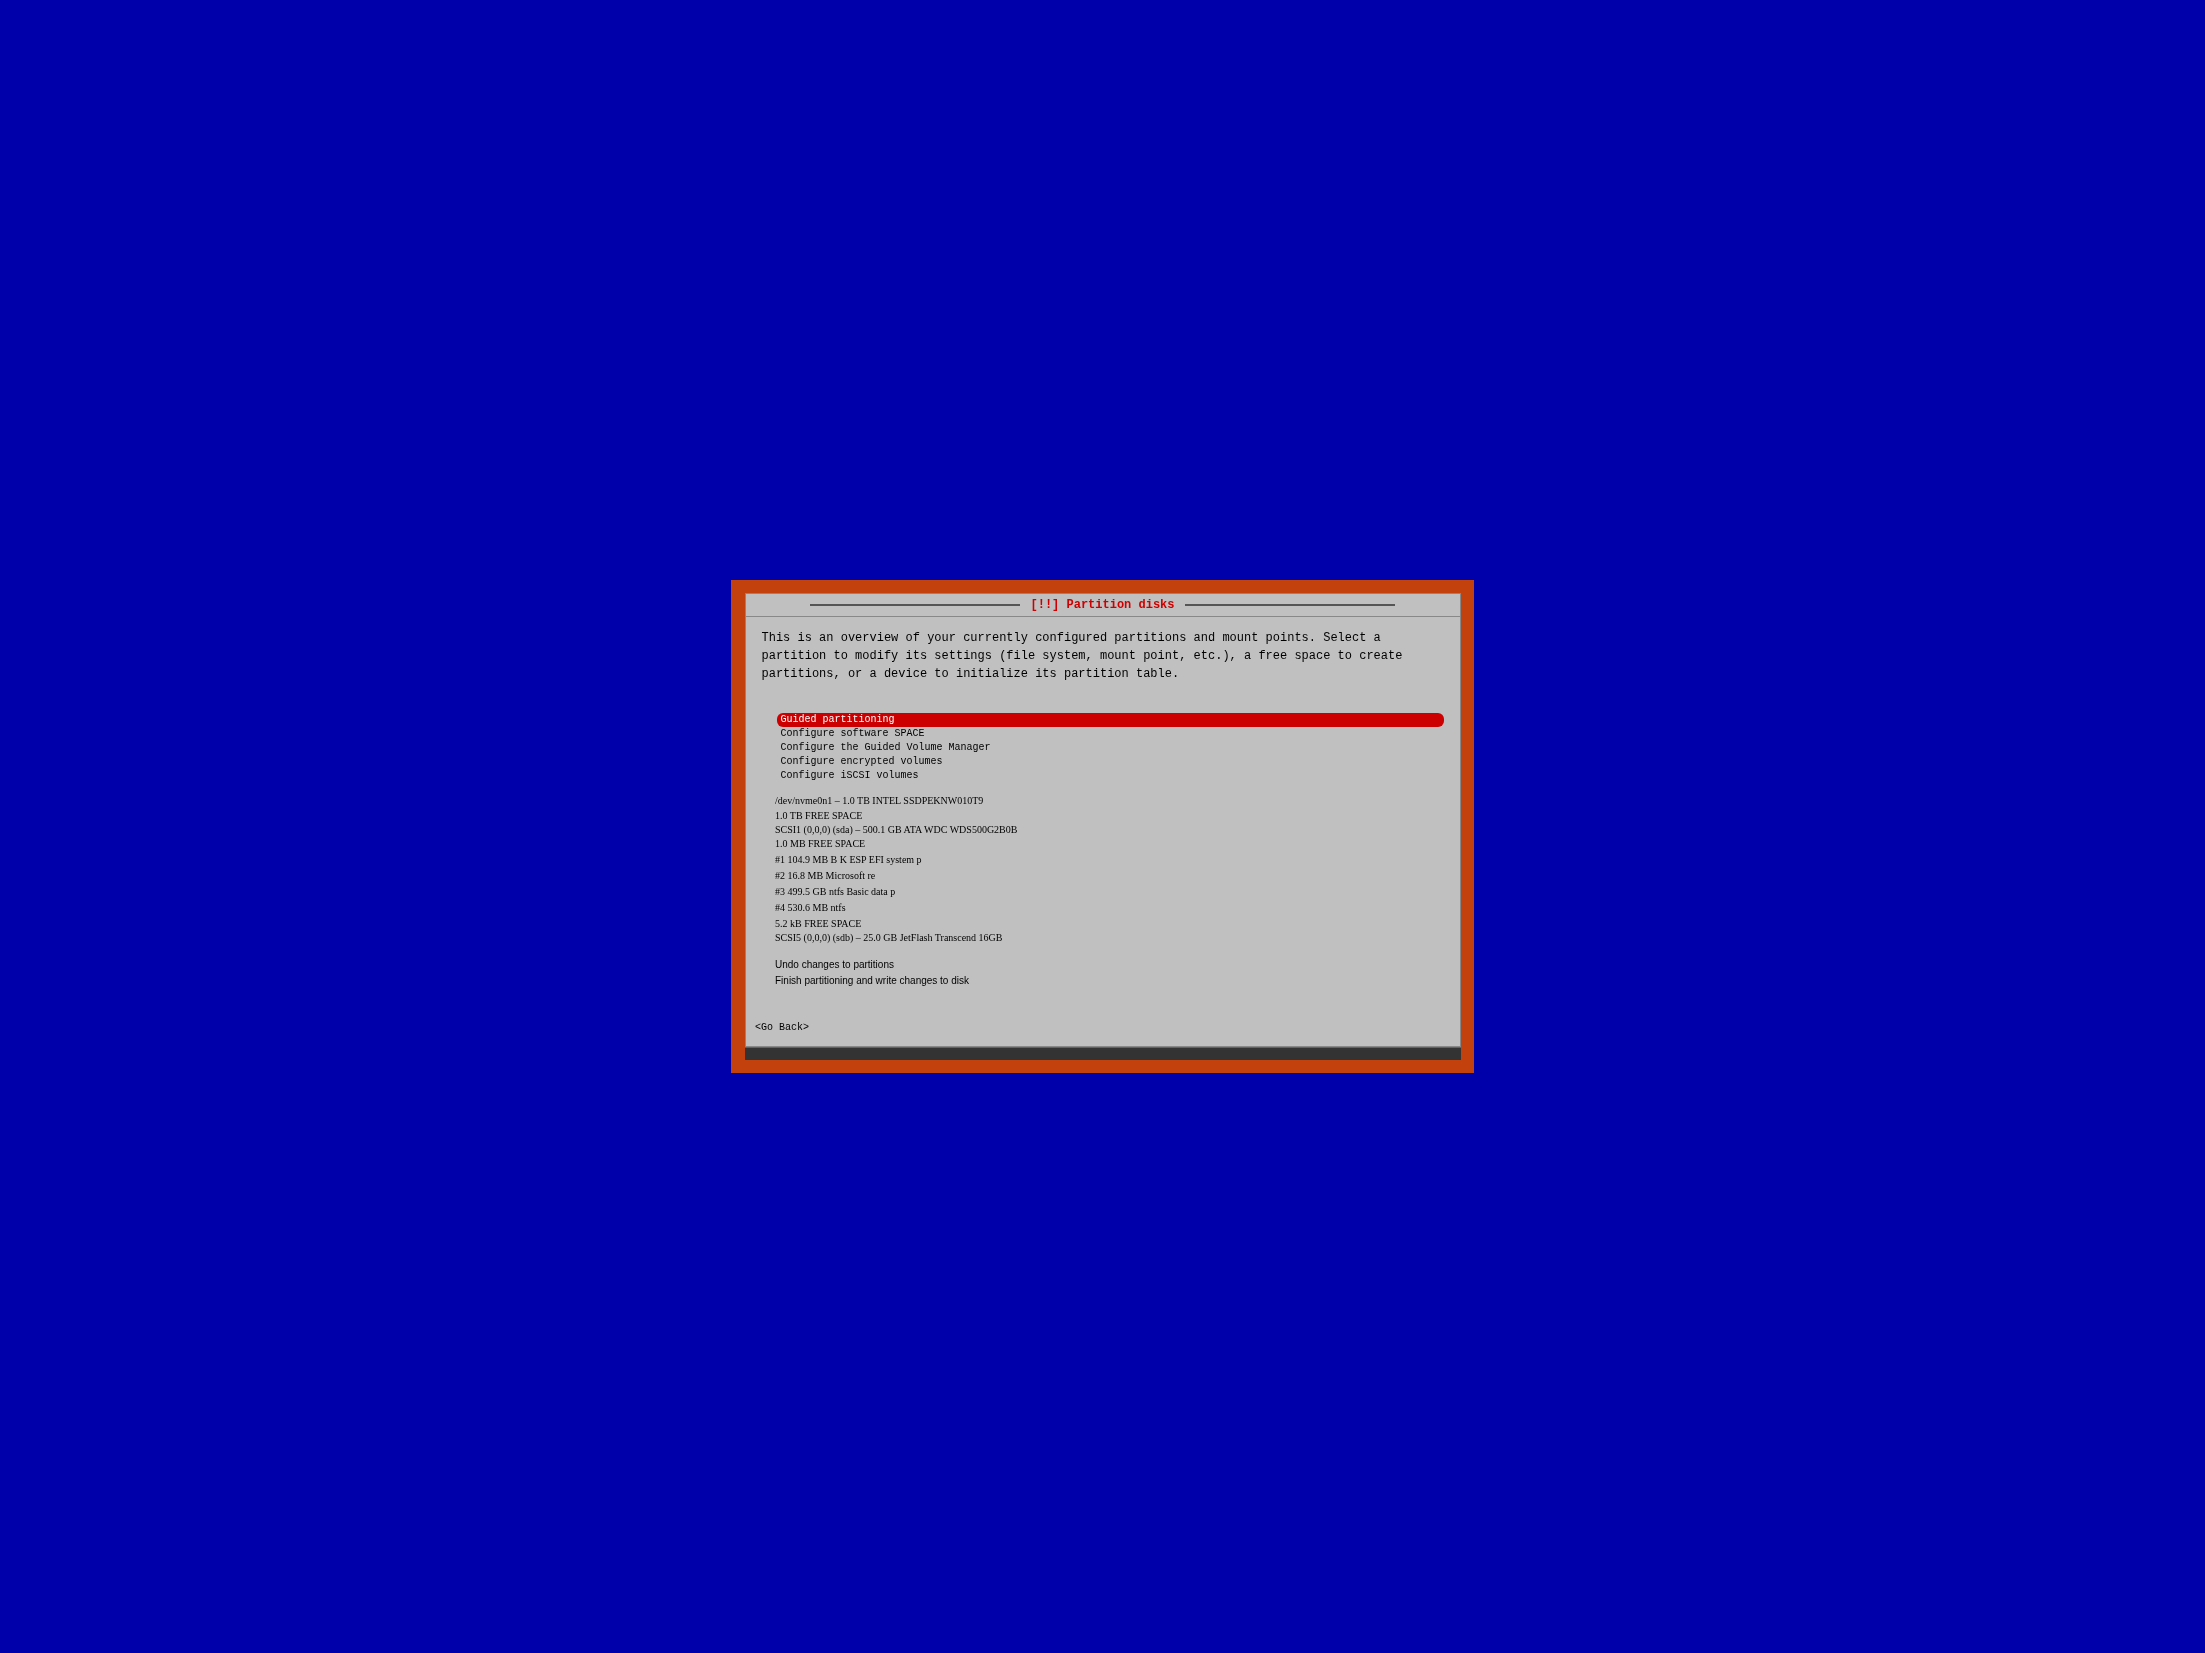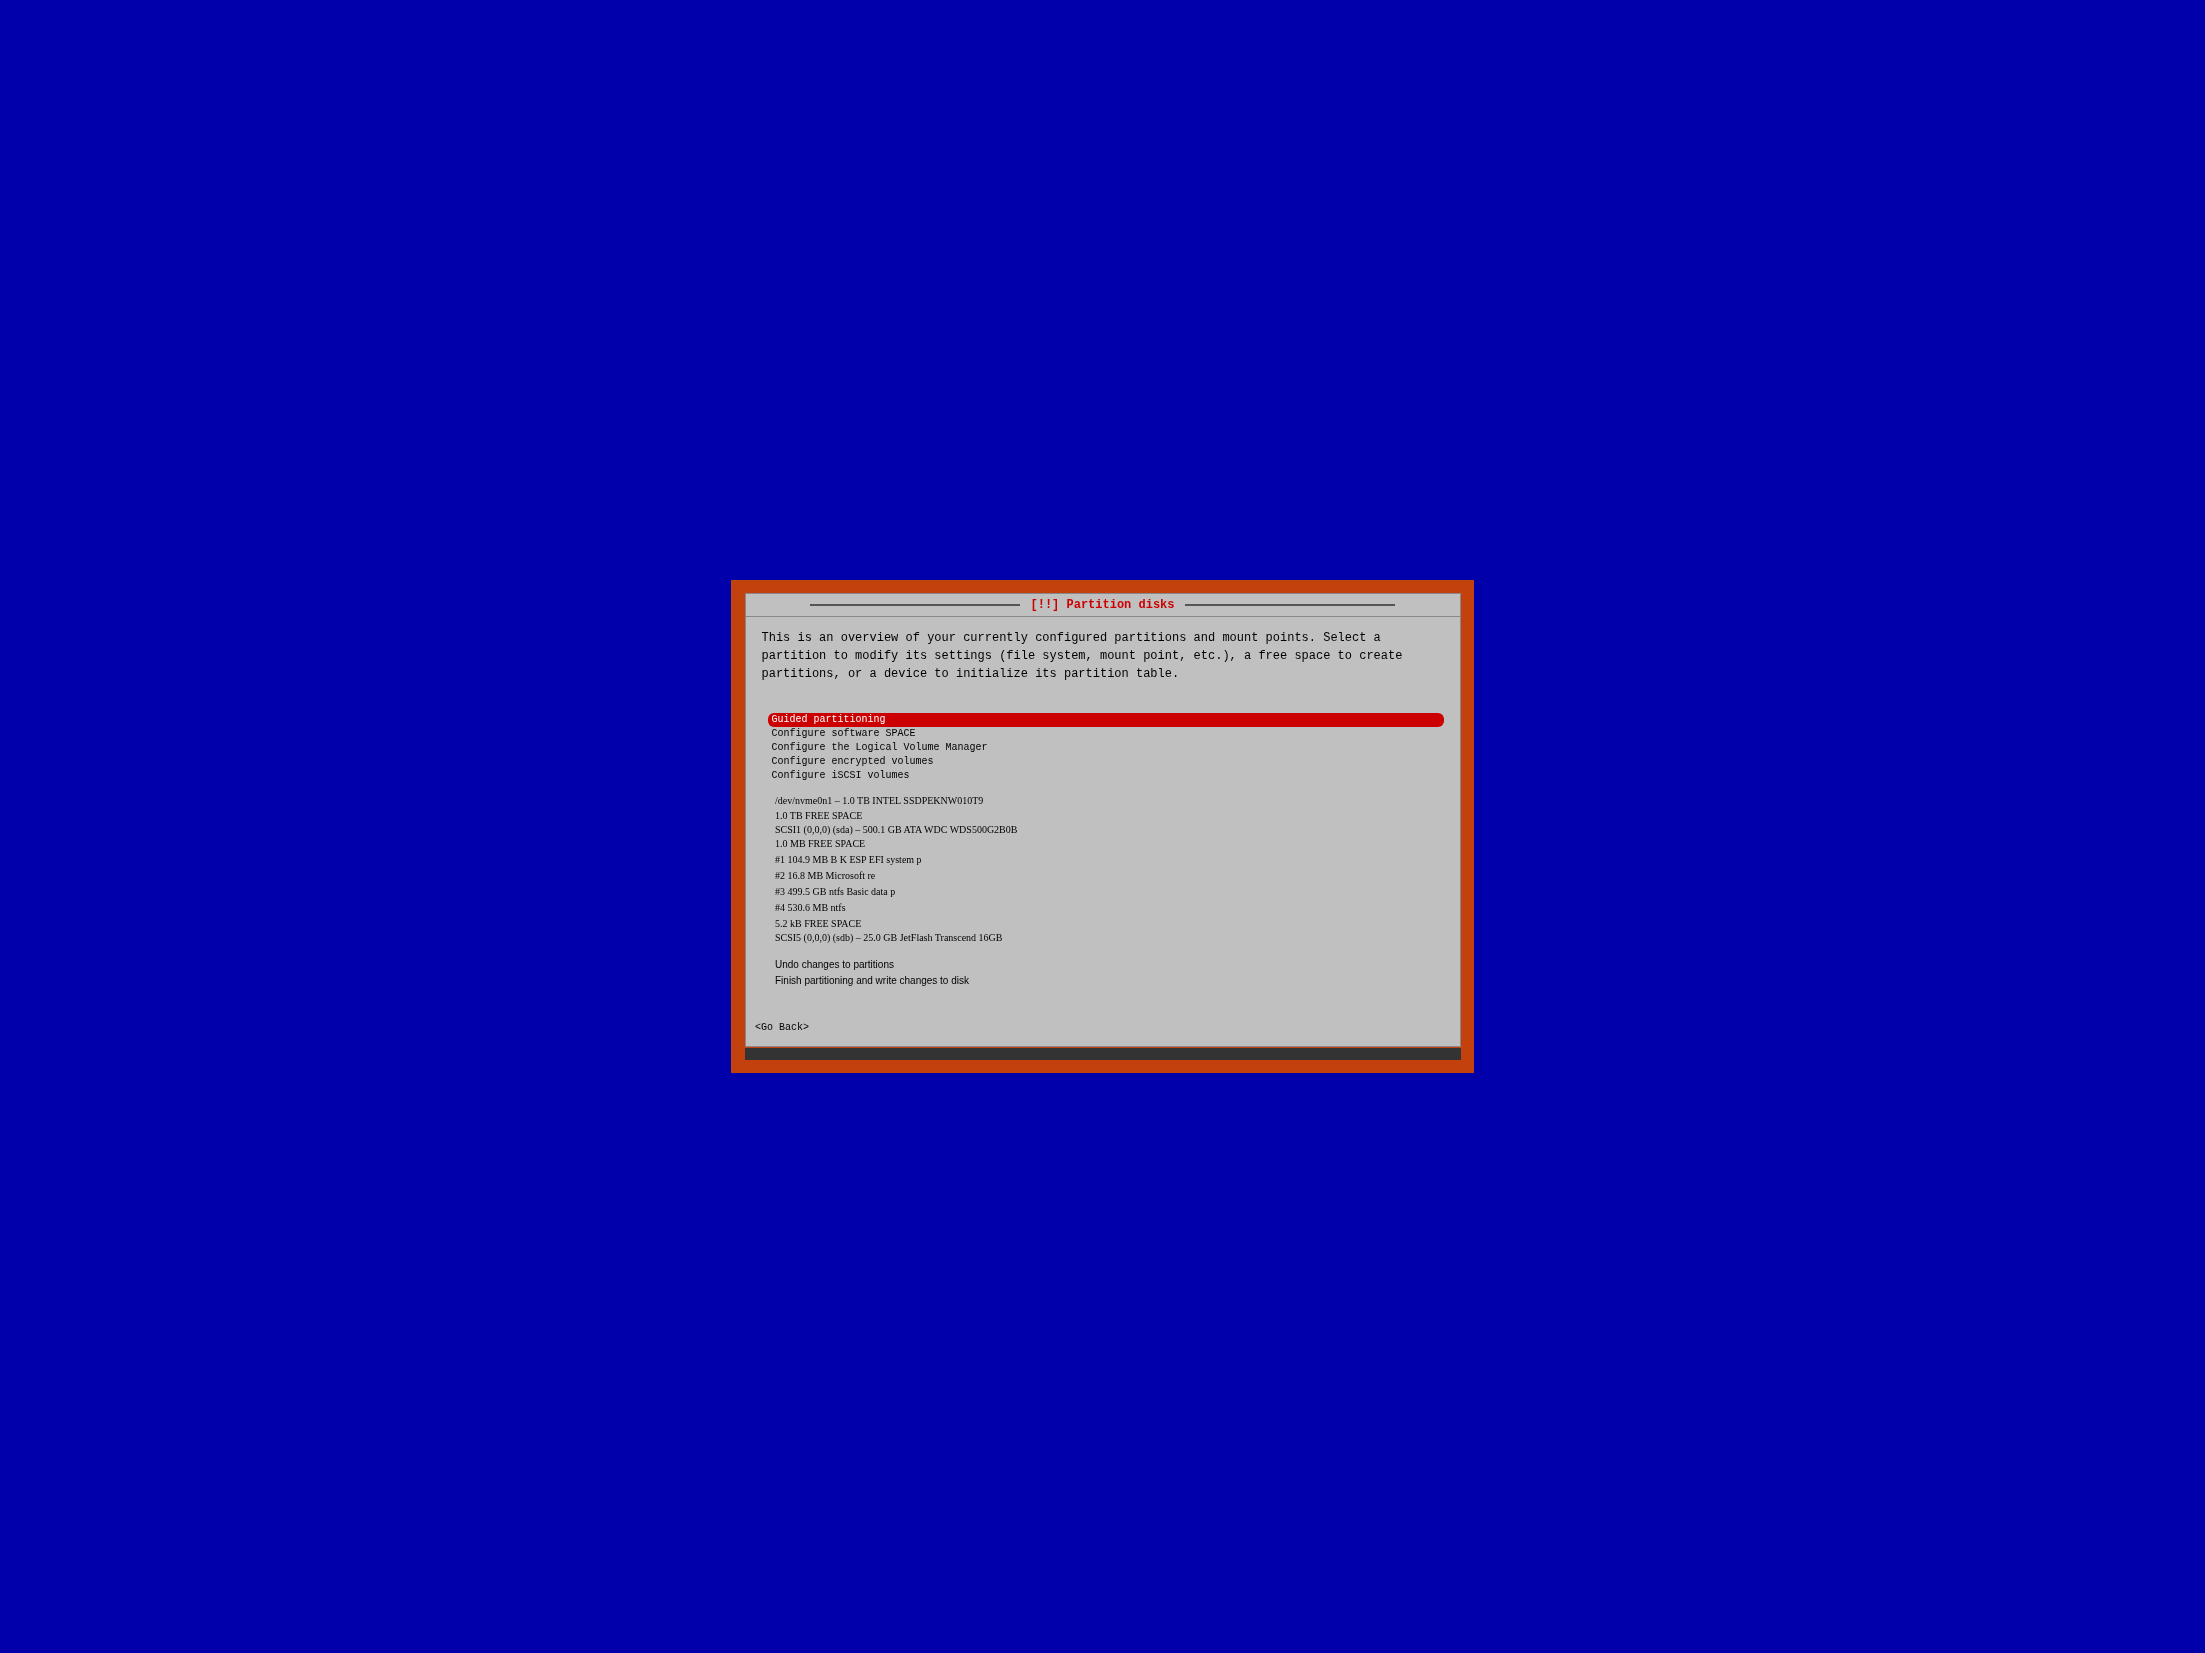--- a/index.html
+++ b/index.html
@@ -71,21 +71,21 @@
       margin-bottom: 13.5px;
     }
 
     .menu-item {
       font-family: 'Courier New', Courier, monospace;
       font-size: 10px;
       color: #000;
       padding: 1.4px 4px;
       cursor: pointer;
       display: block;
-      margin-left: 6px;
+      margin-left: 15px;
       border-radius: 6px;
     }
 
     .menu-item.selected {
       background-color: #cc0000;
       color: #fff;
       display: block;
     }
 
     .disk-section {
@@ -150,21 +150,21 @@
       <div class="title-line"></div>
     </div>
 
     <div class="dialog-content">
       <div class="description">This is an overview of your currently configured partitions and mount points. Select a<br>partition to modify its settings (file system, mount point, etc.), a free space to create<br>partitions, or a device to initialize its partition table.</div>
 
       <div class="menu-list">
 
       <span class="menu-item selected">Guided partitioning</span>
           <span class="menu-item">Configure software SPACE</span>
-          <span class="menu-item">Configure the Logical Volume Manager</span>
+          <span class="menu-item">Configure the Guided Volume Manager</span>
           <span class="menu-item">Configure encrypted volumes</span>
           <span class="menu-item">Configure iSCSI volumes</span>
         </div>
 
       <div class="disk-section">
 
       <div class="disk-header">/dev/nvme0n1 – 1.0 TB INTEL SSDPEKNW010T9</div>
           <span class="disk-row">          1.0 TB         FREE SPACE</span>
           <div class="disk-header">SCSI1 (0,0,0) (sda) – 500.1 GB ATA WDC WDS500G2B0B</div>
           <span class="disk-row">          1.0 MB         FREE SPACE</span>

